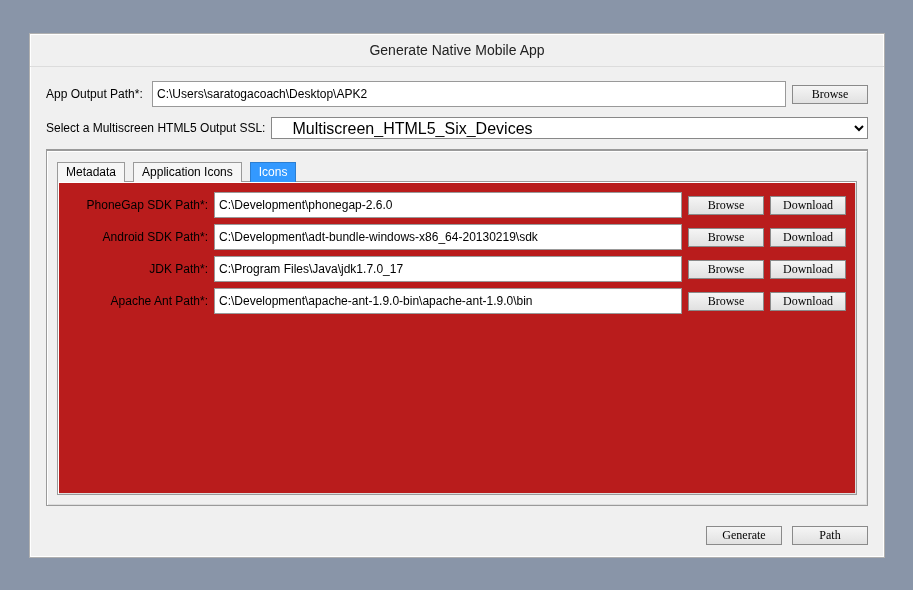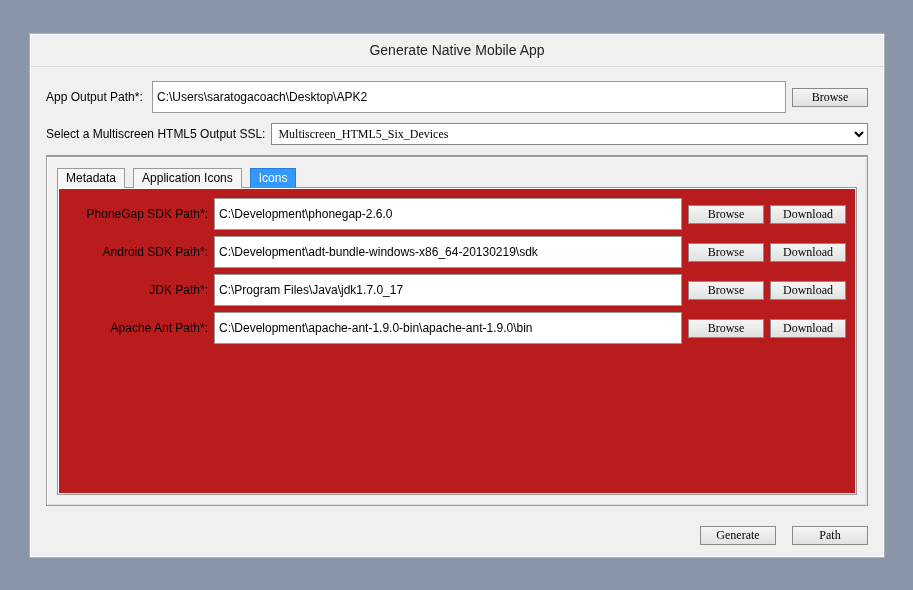--- a/index.html
+++ b/index.html
@@ -40,34 +40,34 @@
     margin-bottom: 10px;
     gap: 6px;
   }
   .row label {
     text-align: left;
     white-space: nowrap;
   }
   .top-label { width: 160px; }
   .text-input {
     flex: 1;
-    height: 32px;
+    height: 26px;
     border: 1px solid #999;
     padding: 1px 4px;
     font-family: inherit;
     font-size: 12px;
     background: #fff;
   }
   .select {
     flex: 1;
     height: 22px;
     border: 1px solid #888;
-    font-family: Liberation Serif, serif;
-    font-size: 12px;
-    padding: 1px 2px;
+    font-family: Liberation Sans, sans-serif;
+    font-size: 16px;
+    padding: 1px 16px;
     background: #fff;
   }
   .btn {
     height: 19px;
     min-width: 76px;
     border: 1px solid #8a8a8a;
     background: linear-gradient(#f5f5f5, #e1e1e1);
     font-family: Liberation Serif, serif;
     font-size: 12px;
     cursor: pointer;
@@ -131,21 +131,21 @@
   }
   .path-row label {
     width: 140px;
     text-align: right;
     white-space: nowrap;
   }
   .path-row .btn { min-width: 76px; }
   .footer {
     display: flex;
     justify-content: flex-end;
-    gap: 16px;
+    gap: 10px;
     padding: 10px 16px 12px 0;
   }
 </style>
 </head>
 <body>
 
 <div class="dialog">
   <div class="title-bar">Generate Native Mobile App</div>
 
   <div class="body">

